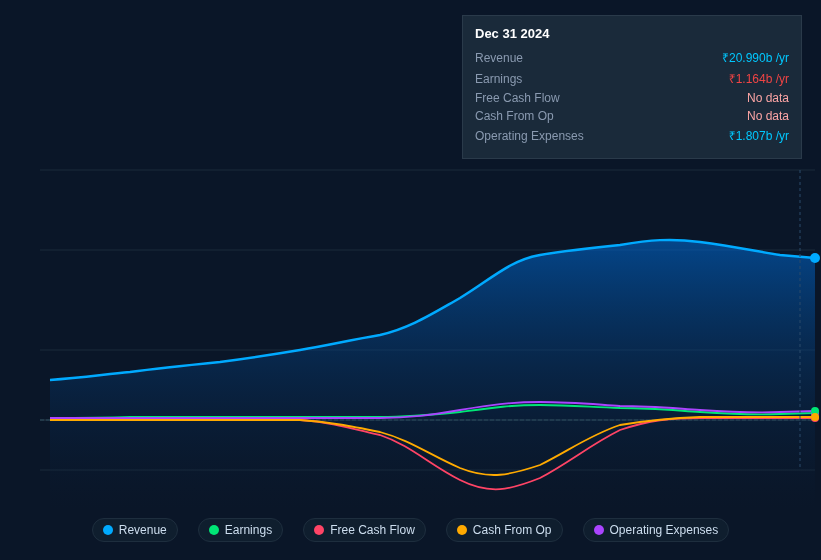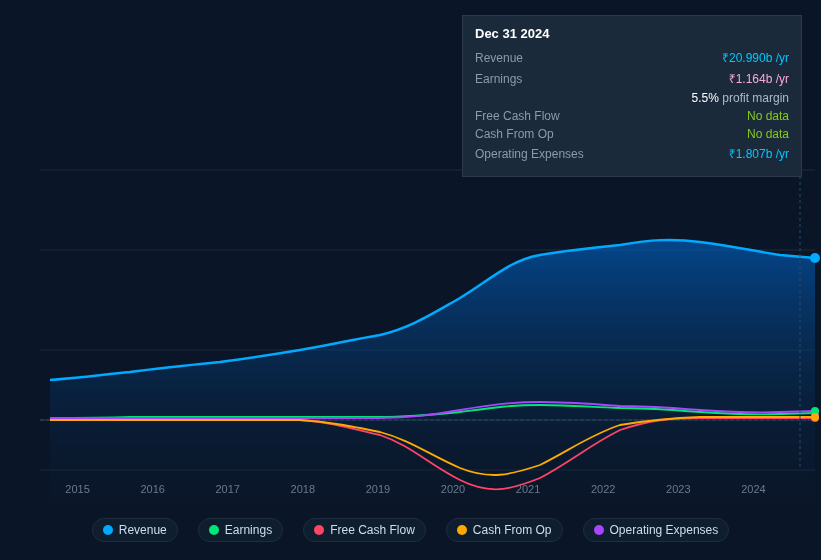--- a/index.html
+++ b/index.html
@@ -41,22 +41,22 @@
     }
     .tooltip-label {
       color: #8a9ab0;
       min-width: 120px;
     }
     .tooltip-value {
       color: #8a9ab0;
       text-align: right;
     }
     .tooltip-value.cyan { color: #00c8ff; text-align: center; }
-    .tooltip-value.green { color: #f9a8d4; }
-    .tooltip-value.nodata { color: #84cc16; }
+    .tooltip-value.green { color: #ef4444; }
+    .tooltip-value.nodata { color: #fca5a5; }
     .y-axis-label {
       position: absolute;
       left: 8px;
       color: #6a7a8a;
       font-size: 11px;
     }
     .y-label-top { top: 158px; }
     .y-label-mid { top: 415px; }
     .y-label-bottom { top: 458px; }
     .x-axis {
@@ -123,24 +123,20 @@
     <div class="tooltip-date">Dec 31 2024</div>
     <div class="tooltip-row">
       <span class="tooltip-label">Revenue</span>
       <span class="tooltip-value cyan">₹20.990b /yr</span>
     </div>
     <div class="tooltip-row">
       <span class="tooltip-label">Earnings</span>
       <span class="tooltip-value green">₹1.164b /yr</span>
     </div>
     <div class="tooltip-row">
-      <span class="tooltip-label"></span>
-      <span class="tooltip-value" style="color:#aabbcc;"><span style="color:#ffffff;">5.5%</span> profit margin</span>
-    </div>
-    <div class="tooltip-row">
       <span class="tooltip-label">Free Cash Flow</span>
       <span class="tooltip-value nodata">No data</span>
     </div>
     <div class="tooltip-row">
       <span class="tooltip-label">Cash From Op</span>
       <span class="tooltip-value nodata">No data</span>
     </div>
     <div class="tooltip-row">
       <span class="tooltip-label">Operating Expenses</span>
       <span class="tooltip-value cyan">₹1.807b /yr</span>
@@ -184,32 +180,20 @@
 
     <line x1="800" y1="20" x2="800" y2="320" stroke="#2a4a6a" stroke-width="1" stroke-dasharray="3,3"></line>
 
     <circle cx="815" cy="108" r="5" fill="#00aaff"></circle>
     <circle cx="815" cy="263" r="4" fill="#aa44ff"></circle>
     <circle cx="815" cy="261" r="4" fill="#00e676"></circle>
     <circle cx="815" cy="268" r="4" fill="#ff4466"></circle>
     <circle cx="815" cy="267" r="4" fill="#ffaa00"></circle>
   </svg>
 
-  <div class="x-axis">
-    <span class="x-label">2015</span>
-    <span class="x-label">2016</span>
-    <span class="x-label">2017</span>
-    <span class="x-label">2018</span>
-    <span class="x-label">2019</span>
-    <span class="x-label">2020</span>
-    <span class="x-label">2021</span>
-    <span class="x-label">2022</span>
-    <span class="x-label">2023</span>
-    <span class="x-label">2024</span>
-  </div>
 
   <div class="legend">
     <div class="legend-item">
       <div class="legend-dot" style="background:#00aaff;"></div>
       <span>Revenue</span>
     </div>
     <div class="legend-item">
       <div class="legend-dot" style="background:#00e676;"></div>
       <span>Earnings</span>
     </div>

